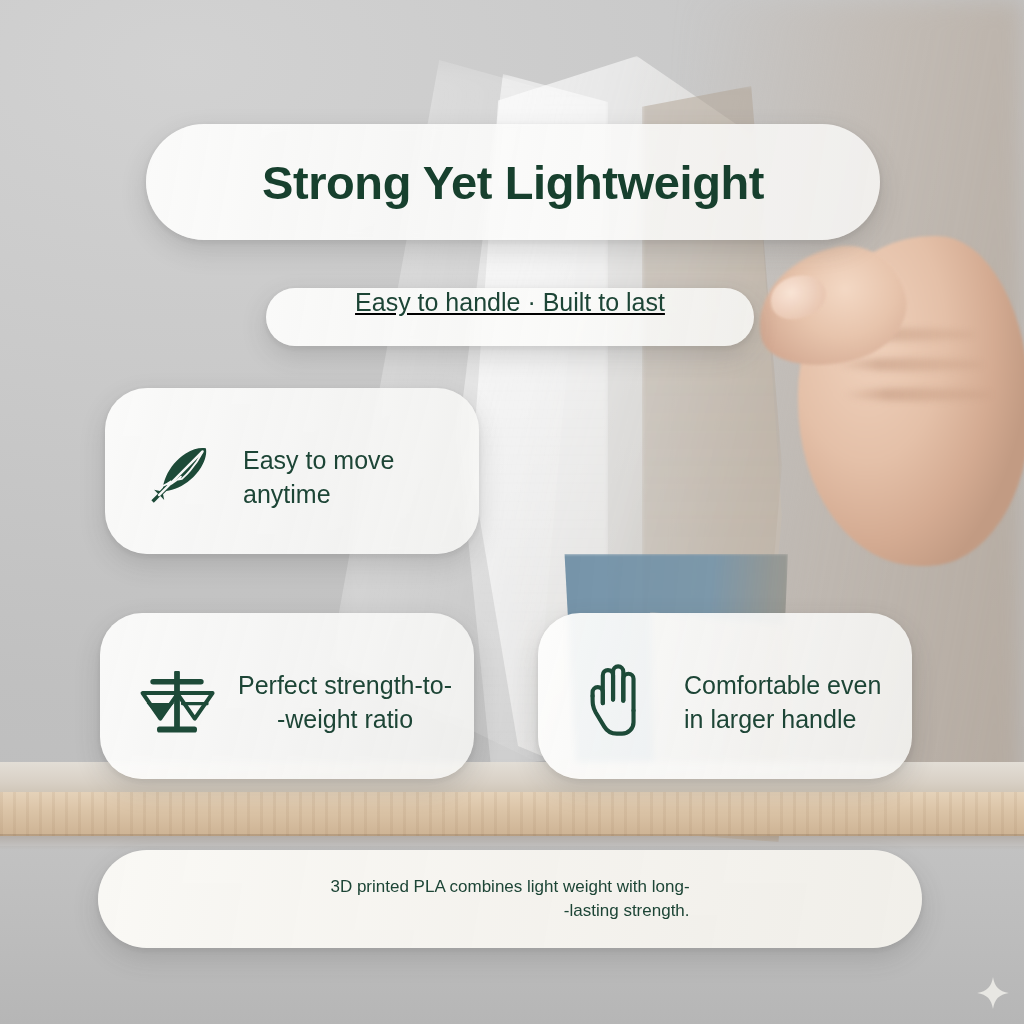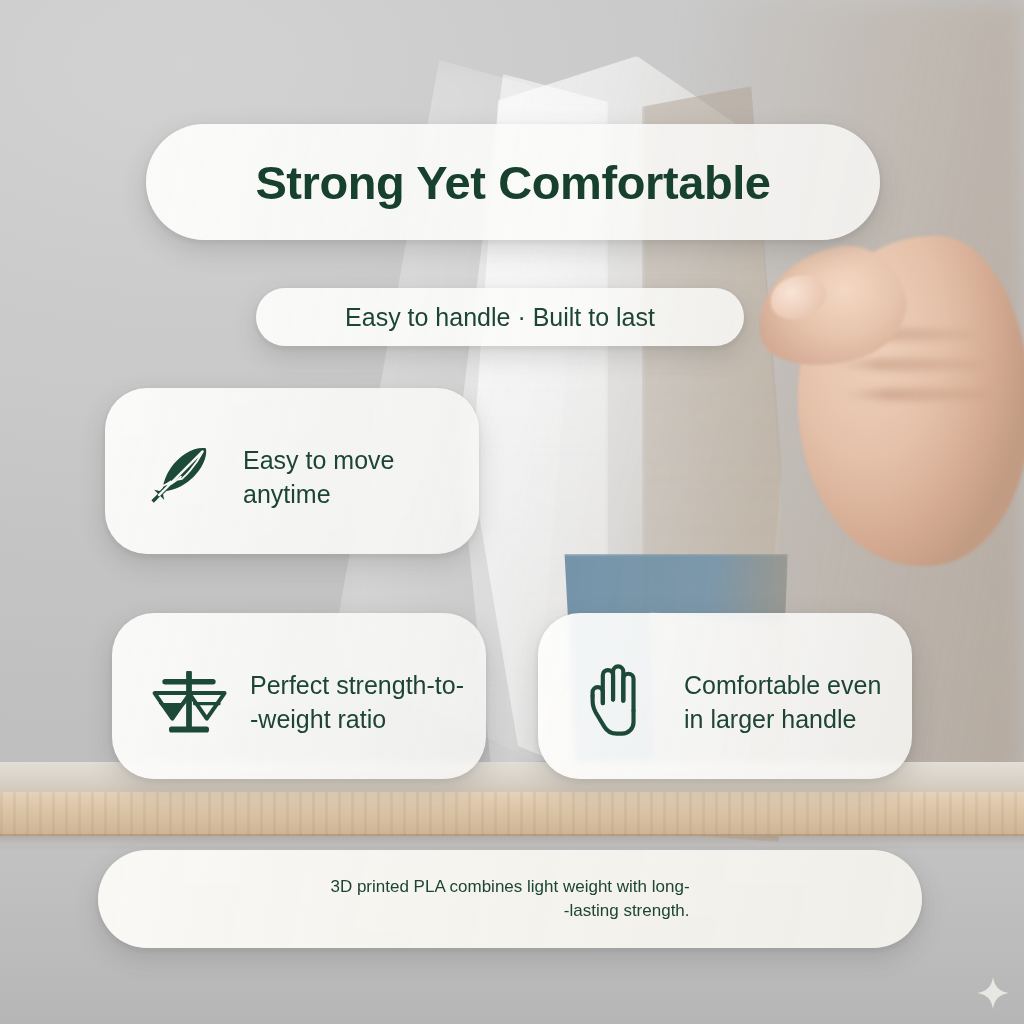--- a/index.html
+++ b/index.html
@@ -171,42 +171,43 @@
   }
   #title-text {
     font-size: 47px;
     font-weight: bold;
     color: #17402e;
     letter-spacing: -0.4px;
     white-space: nowrap;
   }
 
   #subtitle-pill {
-    left: 256px; top: 288px; width: 488px; height: 58px;
+    left: 266px; top: 288px; width: 488px; height: 58px;
     border-radius: 29px;
-    display: flex; align-items: center; justify-content: center;
+    display: flex; align-items: flex-start; justify-content: center;
     background: linear-gradient(100deg, rgba(253,253,252,.93), rgba(248,248,246,.86));
+    text-decoration: underline;
   }
   #subtitle-text {
     font-size: 25px;
     color: #1d4536;
     white-space: nowrap;
   }
 
   .card {
     width: 374px; height: 166px;
     border-radius: 42px;
     display: flex; align-items: center;
     padding: 12px 0 0 34px;
     box-sizing: border-box;
     background: linear-gradient(105deg, rgba(253,253,252,.94) 0%, rgba(250,250,249,.90) 48%, rgba(246,246,244,.85) 100%);
   }
   #card-0 { left: 105px; top: 388px; }
   #card-1 { left: 538px; top: 388px; }
-  #card-2 { left: 112px; top: 613px; }
+  #card-2 { left: 100px; top: 613px; text-align: center; }
   #card-3 { left: 538px; top: 613px; gap: 8px; }
 
   .card-icon {
     flex: 0 0 auto;
     width: 86px; height: 86px;
     display: flex; align-items: center; justify-content: center;
   }
   .card-text {
     margin-left: 18px;
     font-size: 25px;
@@ -263,21 +264,21 @@
     <div class="thumb"></div>
     <div class="nail"></div>
   </div>
 
   <div class="obj-contact-shadow"></div>
   <div class="shelf-top"></div>
   <div class="shelf-face"></div>
   <div class="shelf-shadow"></div>
 
   <div class="pill" id="title-pill">
-    <span id="title-text">Strong Yet Comfortable</span>
+    <span id="title-text">Strong Yet Lightweight</span>
   </div>
 
   <div class="pill" id="subtitle-pill">
     <span id="subtitle-text">Easy to handle · Built to last</span>
   </div>
 
   <div class="card" id="card-0">
     <span class="card-icon">
       <svg width="74" height="74" viewBox="0 0 64 64" aria-hidden="true">
         <g fill="#1d4a38">

